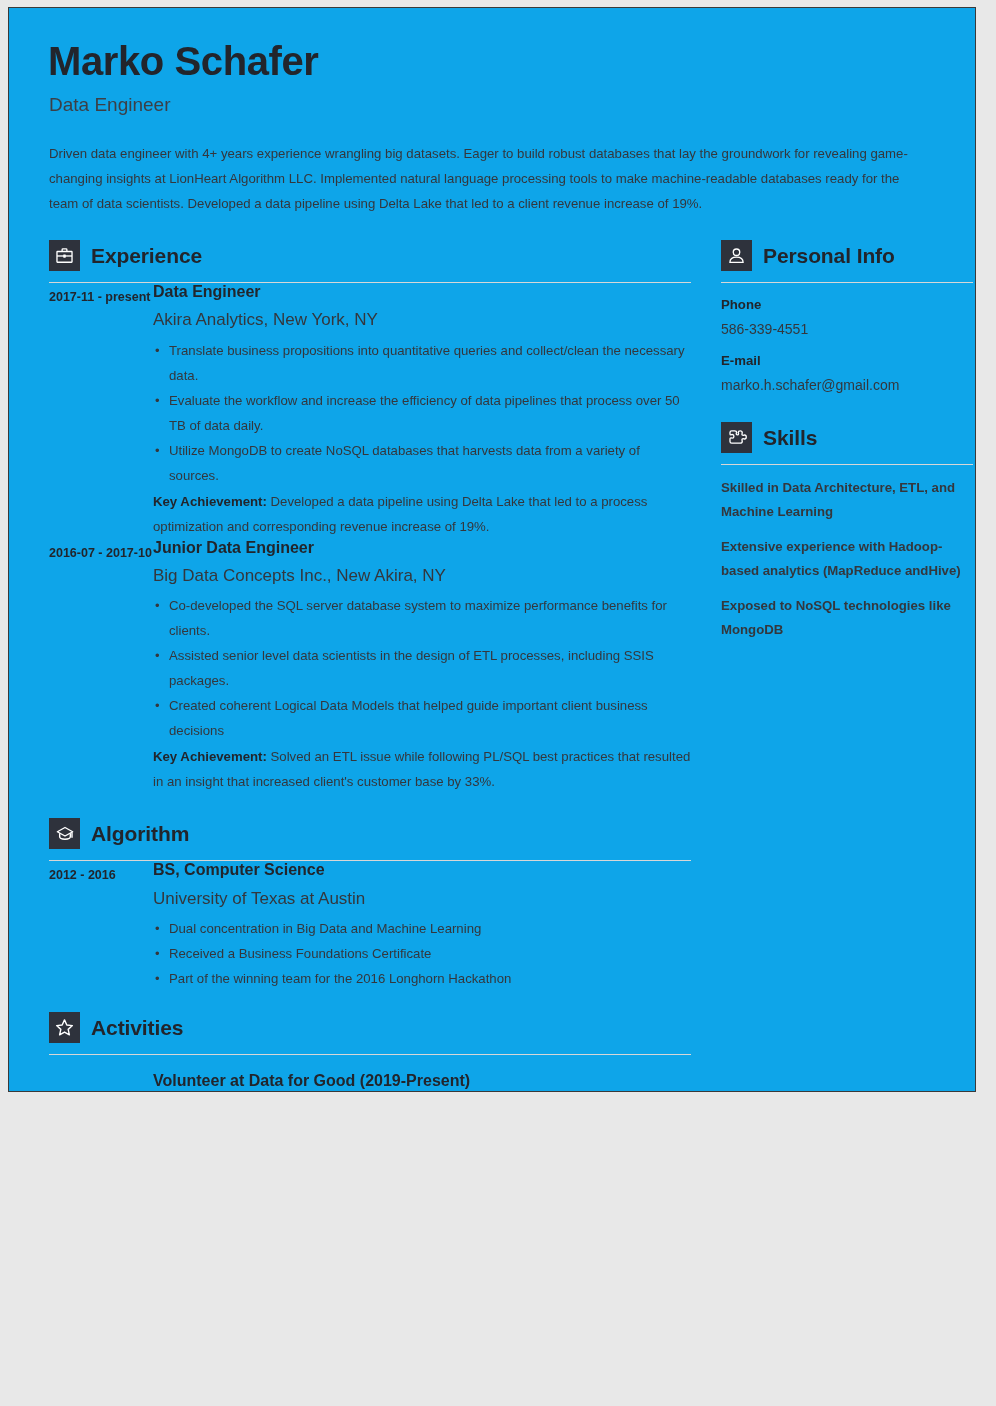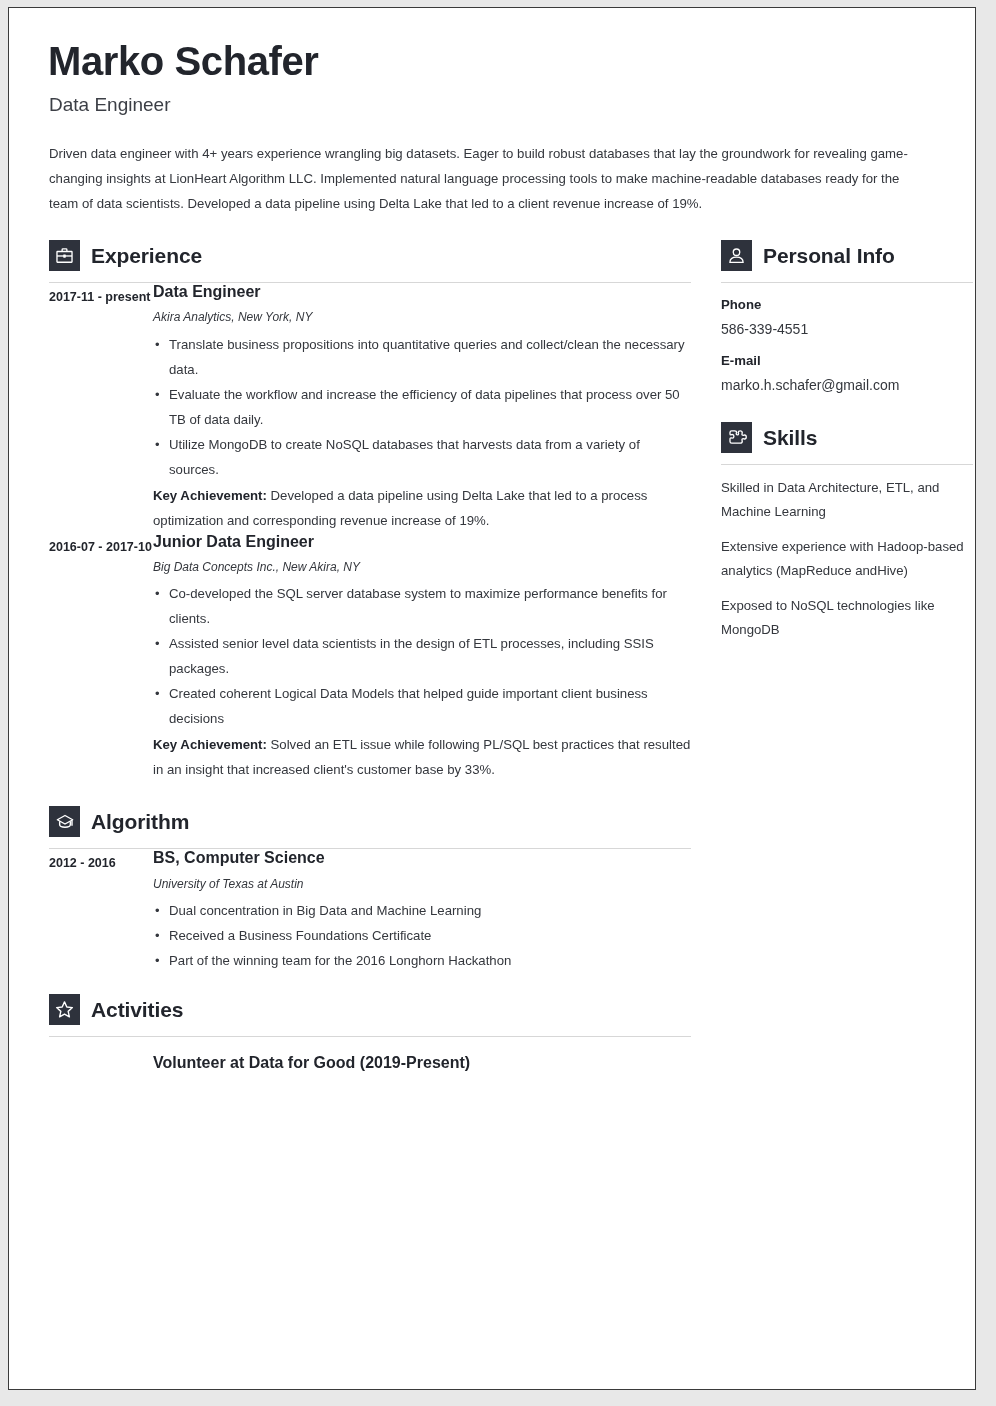--- a/index.html
+++ b/index.html
@@ -12,22 +12,22 @@
     background: #e8e8e8;
     font-family: "Liberation Sans", sans-serif;
     -webkit-font-smoothing: antialiased;
     overflow: hidden;
   }
   .page {
     position: absolute;
     left: 8px;
     top: 7px;
     width: 968px;
-    height: 1383px;
-    background: #ffffff;
+    height: 1085px;
+    background: #0ea5e9;
     border: 1px solid #3a3a3a;
     box-sizing: border-box;
     overflow: hidden;
   }
   .page-inner {
     padding: 32px 34px 0 34px;
   }
 
   
   .name {
@@ -117,22 +117,21 @@
   }
   .entry .body { flex: 1 1 auto; }
   .entry-title {
     font-size: 16px;
     font-weight: bold;
     color: #22252c;
     line-height: 1.15;
     margin: 0;
   }
   .entry-sub {
-    font-size: 12px;
-    font-style: italic;
+    font-size: 17px;
     color: #34373d;
     margin: 9px 0 0 0;
     line-height: 1.2;
   }
   ul.bullets {
     list-style: none;
     margin: 7px 0 0 0;
     padding: 0;
   }
   ul.bullets li {
@@ -175,21 +174,21 @@
     margin-top: 7px;
     line-height: 1.3;
     word-break: break-word;
   }
   .skill-item {
     font-size: 13.2px;
     color: #34373d;
     line-height: 24px;
     margin-top: 11px;
   }
-  .skills-block { margin-top: 3px; }
+  .skills-block { margin-top: 3px; font-weight: bold; }
   .right-section-2 { margin-top: 28px; }
 </style>
 </head>
 <body>
 
 <div class="page">
   <div class="page-inner">
 
     <h1 class="name">Marko Schafer</h1>
     <div class="job-title">Data Engineer</div>

